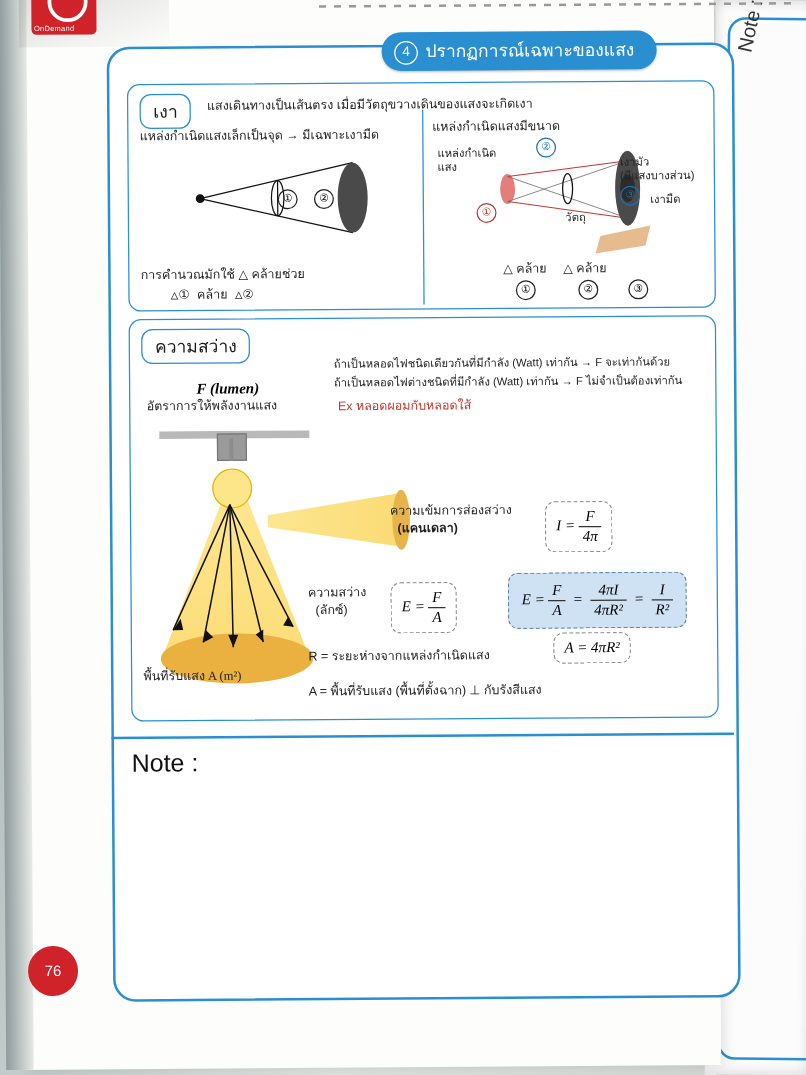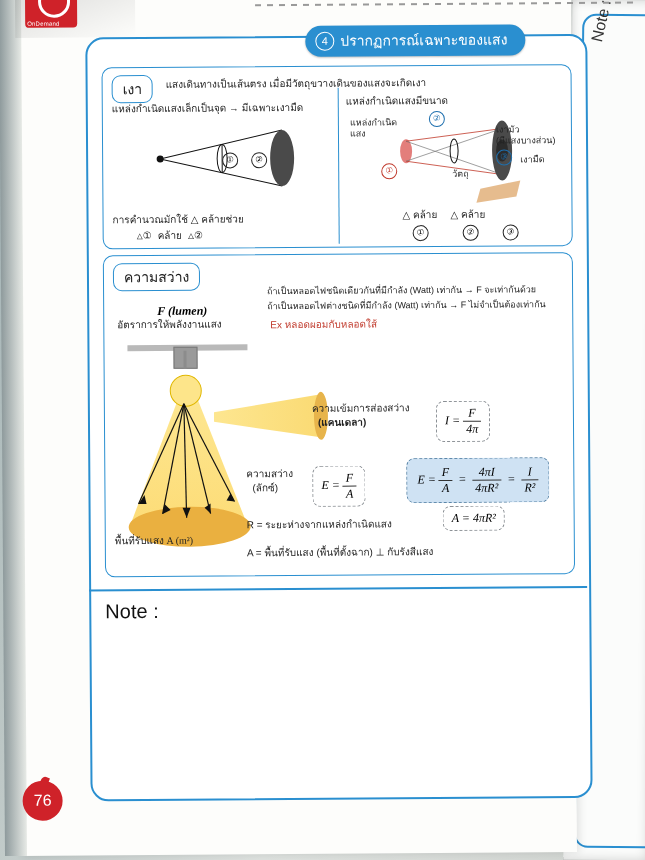--- a/index.html
+++ b/index.html
@@ -85,22 +85,22 @@
   .t-small{font-size:10px;color:#222;}
   .t-xs{font-size:9px;color:#222;}
   .divider-v{position:absolute;width:1.4px;background:#2a8fd0;}
   
   .box2{position:absolute;left:86px;top:258px;width:468px;height:320px;border:1.6px solid #2a8fd0;border-radius:10px;}
   
   .noteline{position:absolute;left:70px;top:592px;width:498px;height:1.6px;background:#2a8fd0;}
   .note-label{position:absolute;left:86px;top:603px;font-size:20px;color:#111;}
   
   .pageno{
-    position:absolute;left:2px;top:783px;width:40px;height:40px;border-radius:50%;
-    background:#cf2229;color:#fff;font-size:16px;display:flex;align-items:center;justify-content:center;
+    position:absolute;left:2px;top:759px;width:40px;height:40px;border-radius:50%;
+    background:#cf2229;color:#fff;font-size:12px;display:flex;align-items:center;justify-content:center;
   }
   .apple-leaf{position:absolute;left:20px;top:779px;width:8px;height:10px;background:#cf2229;border-radius:50% 0 50% 0;transform:rotate(20deg);}
   
   .ap{position:absolute;white-space:nowrap;}
   .red{color:#c0392b;}
   .blue{color:#1e6fae;}
   .mono{font-family:"Liberation Serif", serif;font-style:italic;}
   .formula{
     position:absolute;border:1.3px dashed #8a8f94;border-radius:8px;
     background:#fff;padding:4px 8px;font-family:"Liberation Serif",serif;font-size:12px;

